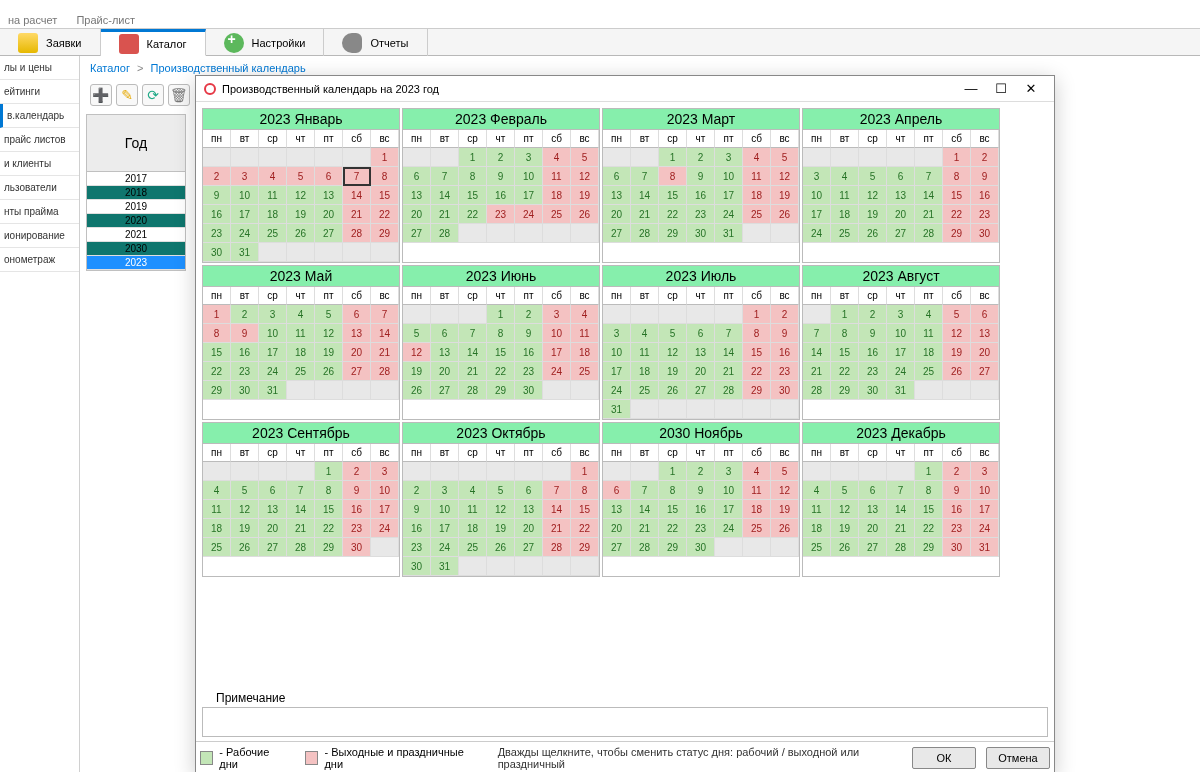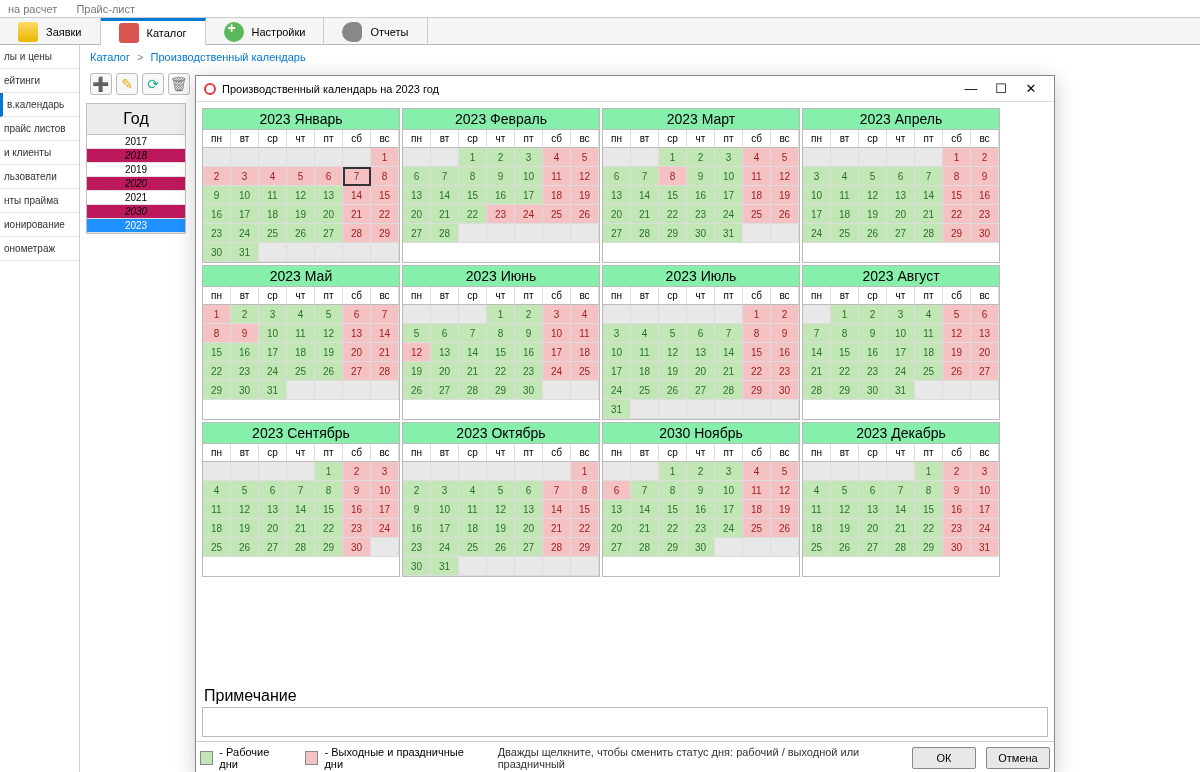--- a/index.html
+++ b/index.html
@@ -1,18 +1,18 @@
 <!DOCTYPE html>
 <html><head>
 <meta charset="utf-8">
 <style>
 * { box-sizing: border-box; margin: 0; padding: 0; font-family: Arial, sans-serif; font-size: 11px; }
 body { background: #fff; width: 1200px; height: 772px; overflow: hidden; position: relative; }
 
-.top-menu { height: 18px; background: #fff; border-bottom: 1px solid #ccc; padding: 3px 8px; color: #777; }
+.top-menu { height: 18px; background: #fff; border-bottom: 1px solid #ccc; padding: 14px 8px; color: #777; }
 .top-menu span { margin-right: 16px; }
 
 .tabs { height: 27px; background: #f5f5f5; display: flex; border-bottom: 1px solid #b8b8b8; text-align: right; }
 .tab { padding: 4px 18px; display: flex; align-items: center; gap: 8px; border-right: 1px solid #ccc; height: 27px; }
 .tab.active { background: #fff; border-top: 3px solid #0078d4; border-bottom: 1px solid #fff; margin-bottom: -1px; }
 .tab-icon { width: 20px; height: 20px; border-radius: 3px; display: inline-block; }
 .ic-req { background: linear-gradient(#ffd966,#e6b800); }
 .ic-cat { background: #d9534f; }
 .ic-set { background: #5cb85c; border-radius: 50%; position: relative; }
 .ic-set::after { content:"+"; color:#fff; position:absolute; top:-2px; left:4px; font-size:14px; font-weight:bold; }
@@ -24,44 +24,44 @@
 .side-item.active { background: #fff; border-left: 3px solid #0078d4; }
 
 .content { flex: 1; padding: 0; position: relative; }
 .breadcrumb { padding: 6px 10px; color: #0078d4; font-size: 11px; }
 .breadcrumb .sep { color: #888; margin: 0 4px; }
 
 .toolbar { padding: 4px 10px; display: flex; gap: 4px; }
 .tb-btn { width: 22px; height: 22px; border: 1px solid #bbb; border-radius: 3px; background: #f8f8f8; display: flex; align-items: center; justify-content: center; font-size: 14px; }
 
 .year-list { width: 100px; margin-left: 6px; margin-top: 4px; border: 1px solid #c0c0c0; }
-.year-hdr { background: #ececec; text-align: center; padding: 6px; border-bottom: 1px solid #c0c0c0; font-size: 16px; }
+.year-hdr { background: #ececec; text-align: center; padding: 20px; border-bottom: 1px solid #c0c0c0; font-size: 14px; }
 .year-row { text-align: center; padding: 1px; border-bottom: 1px solid #e0e0e0; font-size: 10px; }
 .year-row.sel { background: #1e90ff; color: #fff; }
-.year-alt { background: #be185d; font-style: italic; }
+.year-alt { background: #0f766e; }
 
 .dialog { position: absolute; left: 195px; top: 75px; width: 860px; height: 700px; background: #fff; border: 1px solid #888; box-shadow: 0 4px 20px rgba(0,0,0,0.2); display: flex; flex-direction: column; }
 .dlg-title { height: 26px; display: flex; align-items: center; padding: 0 8px; border-bottom: 1px solid #ddd; }
 .dlg-title .ico { width: 12px; height: 12px; border: 2px solid #e63946; border-radius: 50%; margin-right: 6px; }
 .dlg-ctrls { margin-left: auto; display: flex; }
 .dlg-ctrl { width: 30px; height: 24px; display: flex; align-items: center; justify-content: center; font-family: Arial; font-size: 13px; }
 
 .cal-wrap { flex: 1; overflow: auto; padding: 6px; }
 .row-months { display: flex; gap: 2px; margin-bottom: 2px; }
 .month { border: 1px solid #bbb; }
 .m-title { text-align: center; padding: 2px; font-size: 14px; border-bottom: 1px solid #bbb; background: #86efac; }
 .m-grid { display: grid; grid-template-columns: repeat(7, 28px); }
 .m-hdr { height: 18px; display: flex; align-items: center; justify-content: center; font-size: 10px; border-right: 1px solid #ddd; border-bottom: 1px solid #bbb; background: #fff; }
 .m-hdr:last-child { border-right: none; }
 .m-cell { height: 19px; display: flex; align-items: center; justify-content: center; font-size: 10px; border-right: 1px solid #ddd; border-bottom: 1px solid #ddd; background: #e8e8e8; }
 .m-cell.w { background: #c3e6b7; color: #267326; }
 .m-cell.h { background: #f4c2c2; color: #a02020; }
 .m-cell.today { outline: 2px solid #333; outline-offset: -2px; }
 
-.note-lbl { padding: 2px 8px; font-size: 16px; }
+.note-lbl { padding: 2px 8px; font-size: 12px; margin-left: 12px; }
 .note-area { margin: 0 6px 4px 6px; height: 30px; border: 1px solid #bbb; overflow-y: scroll; }
 .legend { display: flex; align-items: center; padding: 4px; border-top: 1px solid #ccc; gap: 6px; }
 .lg-sw { width: 14px; height: 14px; border: 1px solid #888; }
 .lg-w { background: #c3e6b7; }
 .lg-h { background: #f4c2c2; }
 .legend .hint { margin-left: 15px; color: #333; }
 .legend .btns { margin-left: auto; display: flex; gap: 10px; }
 .btn { width: 64px; height: 22px; border: 1px solid #888; background: #e8e8e8; border-radius: 2px; }
 </style>
 </head>

